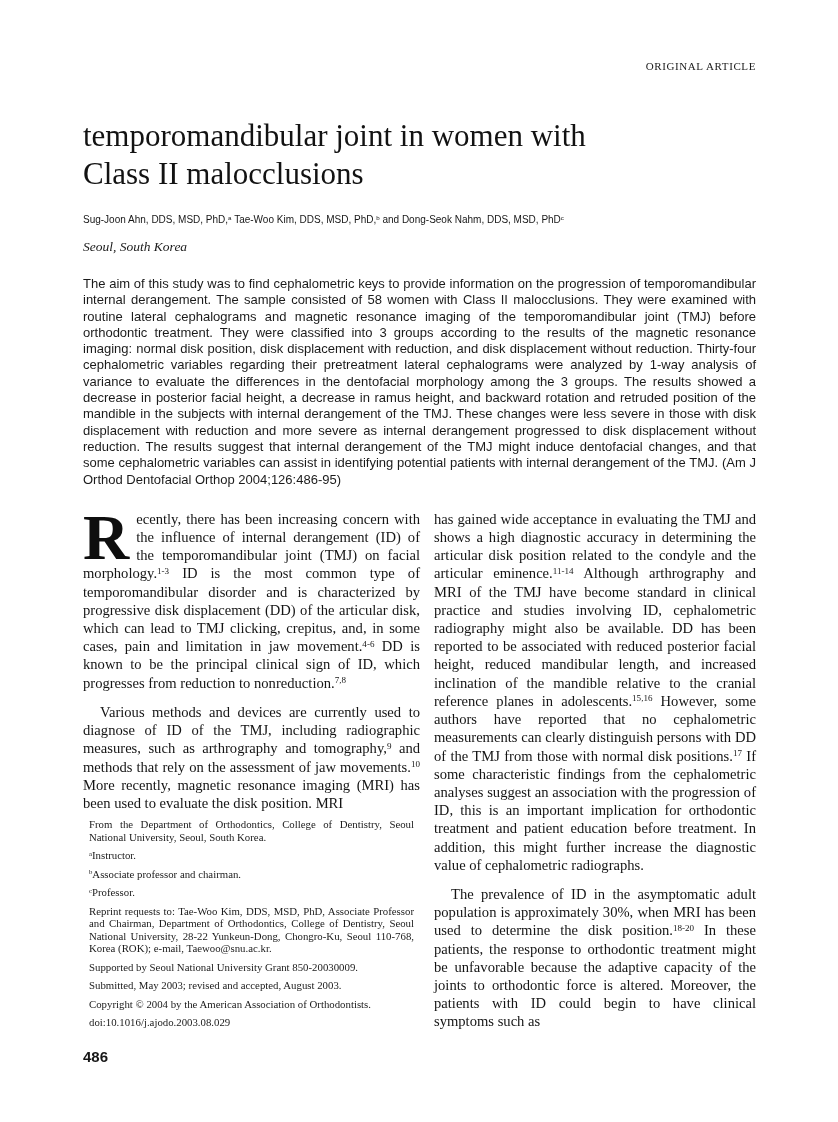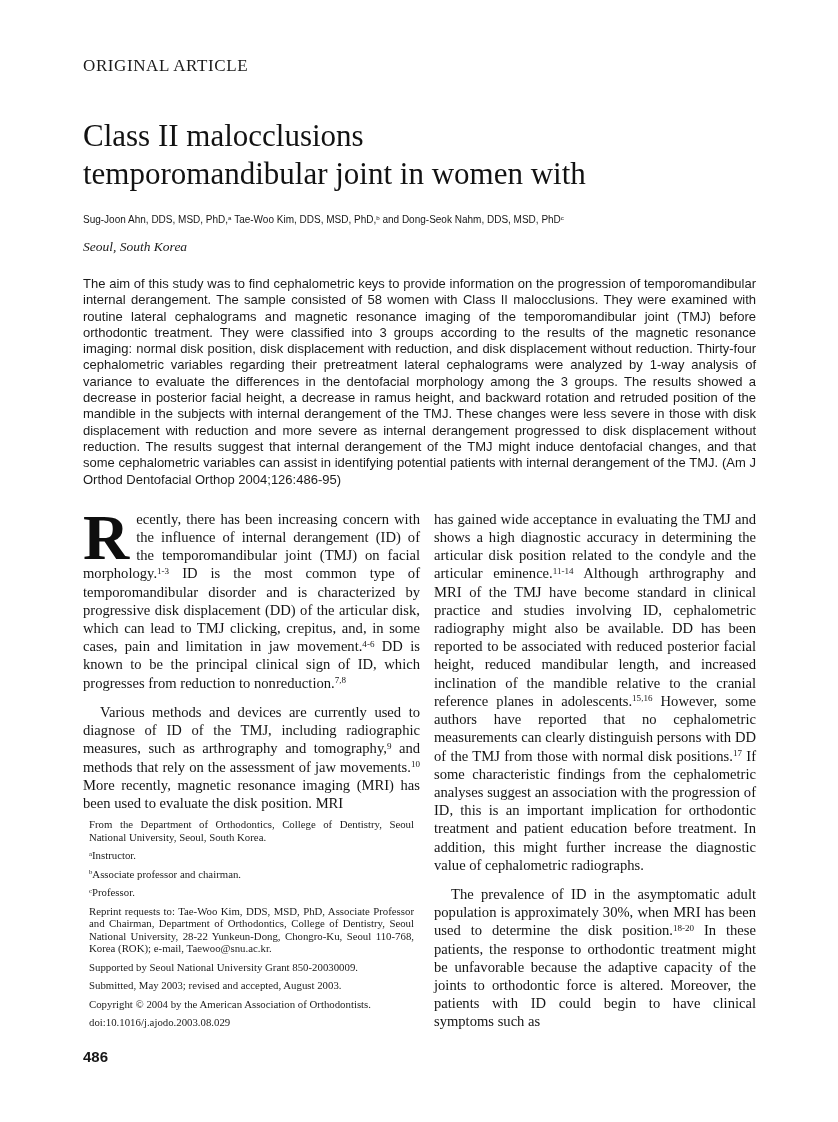--- a/index.html
+++ b/index.html
@@ -17,24 +17,25 @@
   }
   .content {
     position: absolute;
     left: 83px;
     top: 0;
     width: 673px;
     padding-top: 57px;
   }
   .kicker {
     font-family: "Liberation Serif", "DejaVu Serif", serif;
-    font-size: 17px;
+    font-size: 11px;
     line-height: 18px;
     letter-spacing: 0.6px;
     color: #1a1a1a;
+    text-align: right;
   }
   .title {
     margin: 42px 0 0 0;
     font-family: "Liberation Serif", "DejaVu Serif", serif;
     font-weight: 400;
     font-size: 31px;
     line-height: 38px;
     color: #121212;
   }
   .title .tline { display: block; }
@@ -122,22 +123,22 @@
 </style>
 </head>
 <body>
 
 <div class="page">
   <div class="content">
 
     <div class="kicker">ORIGINAL ARTICLE</div>
 
     <h1 class="title">
+      <span class="tline">temporomandibular joint in women with</span>
       <span class="tline">Class II malocclusions</span>
-      <span class="tline">temporomandibular joint in women with</span>
     </h1>
 
     <div class="authors">Sug-Joon Ahn, DDS, MSD, PhD,<sup>a</sup> Tae-Woo Kim, DDS, MSD, PhD,<sup>b</sup> and Dong-Seok Nahm, DDS, MSD, PhD<sup>c</sup></div>
     <div class="location">Seoul, South Korea</div>
 
     <p class="abstract">The aim of this study was to find cephalometric keys to provide information on the progression of temporomandibular internal derangement. The sample consisted of 58 women with Class II malocclusions. They were examined with routine lateral cephalograms and magnetic resonance imaging of the temporomandibular joint (TMJ) before orthodontic treatment. They were classified into 3 groups according to the results of the magnetic resonance imaging: normal disk position, disk displacement with reduction, and disk displacement without reduction. Thirty-four cephalometric variables regarding their pretreatment lateral cephalograms were analyzed by 1-way analysis of variance to evaluate the differences in the dentofacial morphology among the 3 groups. The results showed a decrease in posterior facial height, a decrease in ramus height, and backward rotation and retruded position of the mandible in the subjects with internal derangement of the TMJ. These changes were less severe in those with disk displacement with reduction and more severe as internal derangement progressed to disk displacement without reduction. The results suggest that internal derangement of the TMJ might induce dentofacial changes, and that some cephalometric variables can assist in identifying potential patients with internal derangement of the TMJ. (Am J Orthod Dentofacial Orthop 2004;126:486-95)</p>
 
     <div class="columns">
 
       <div class="col-left">

